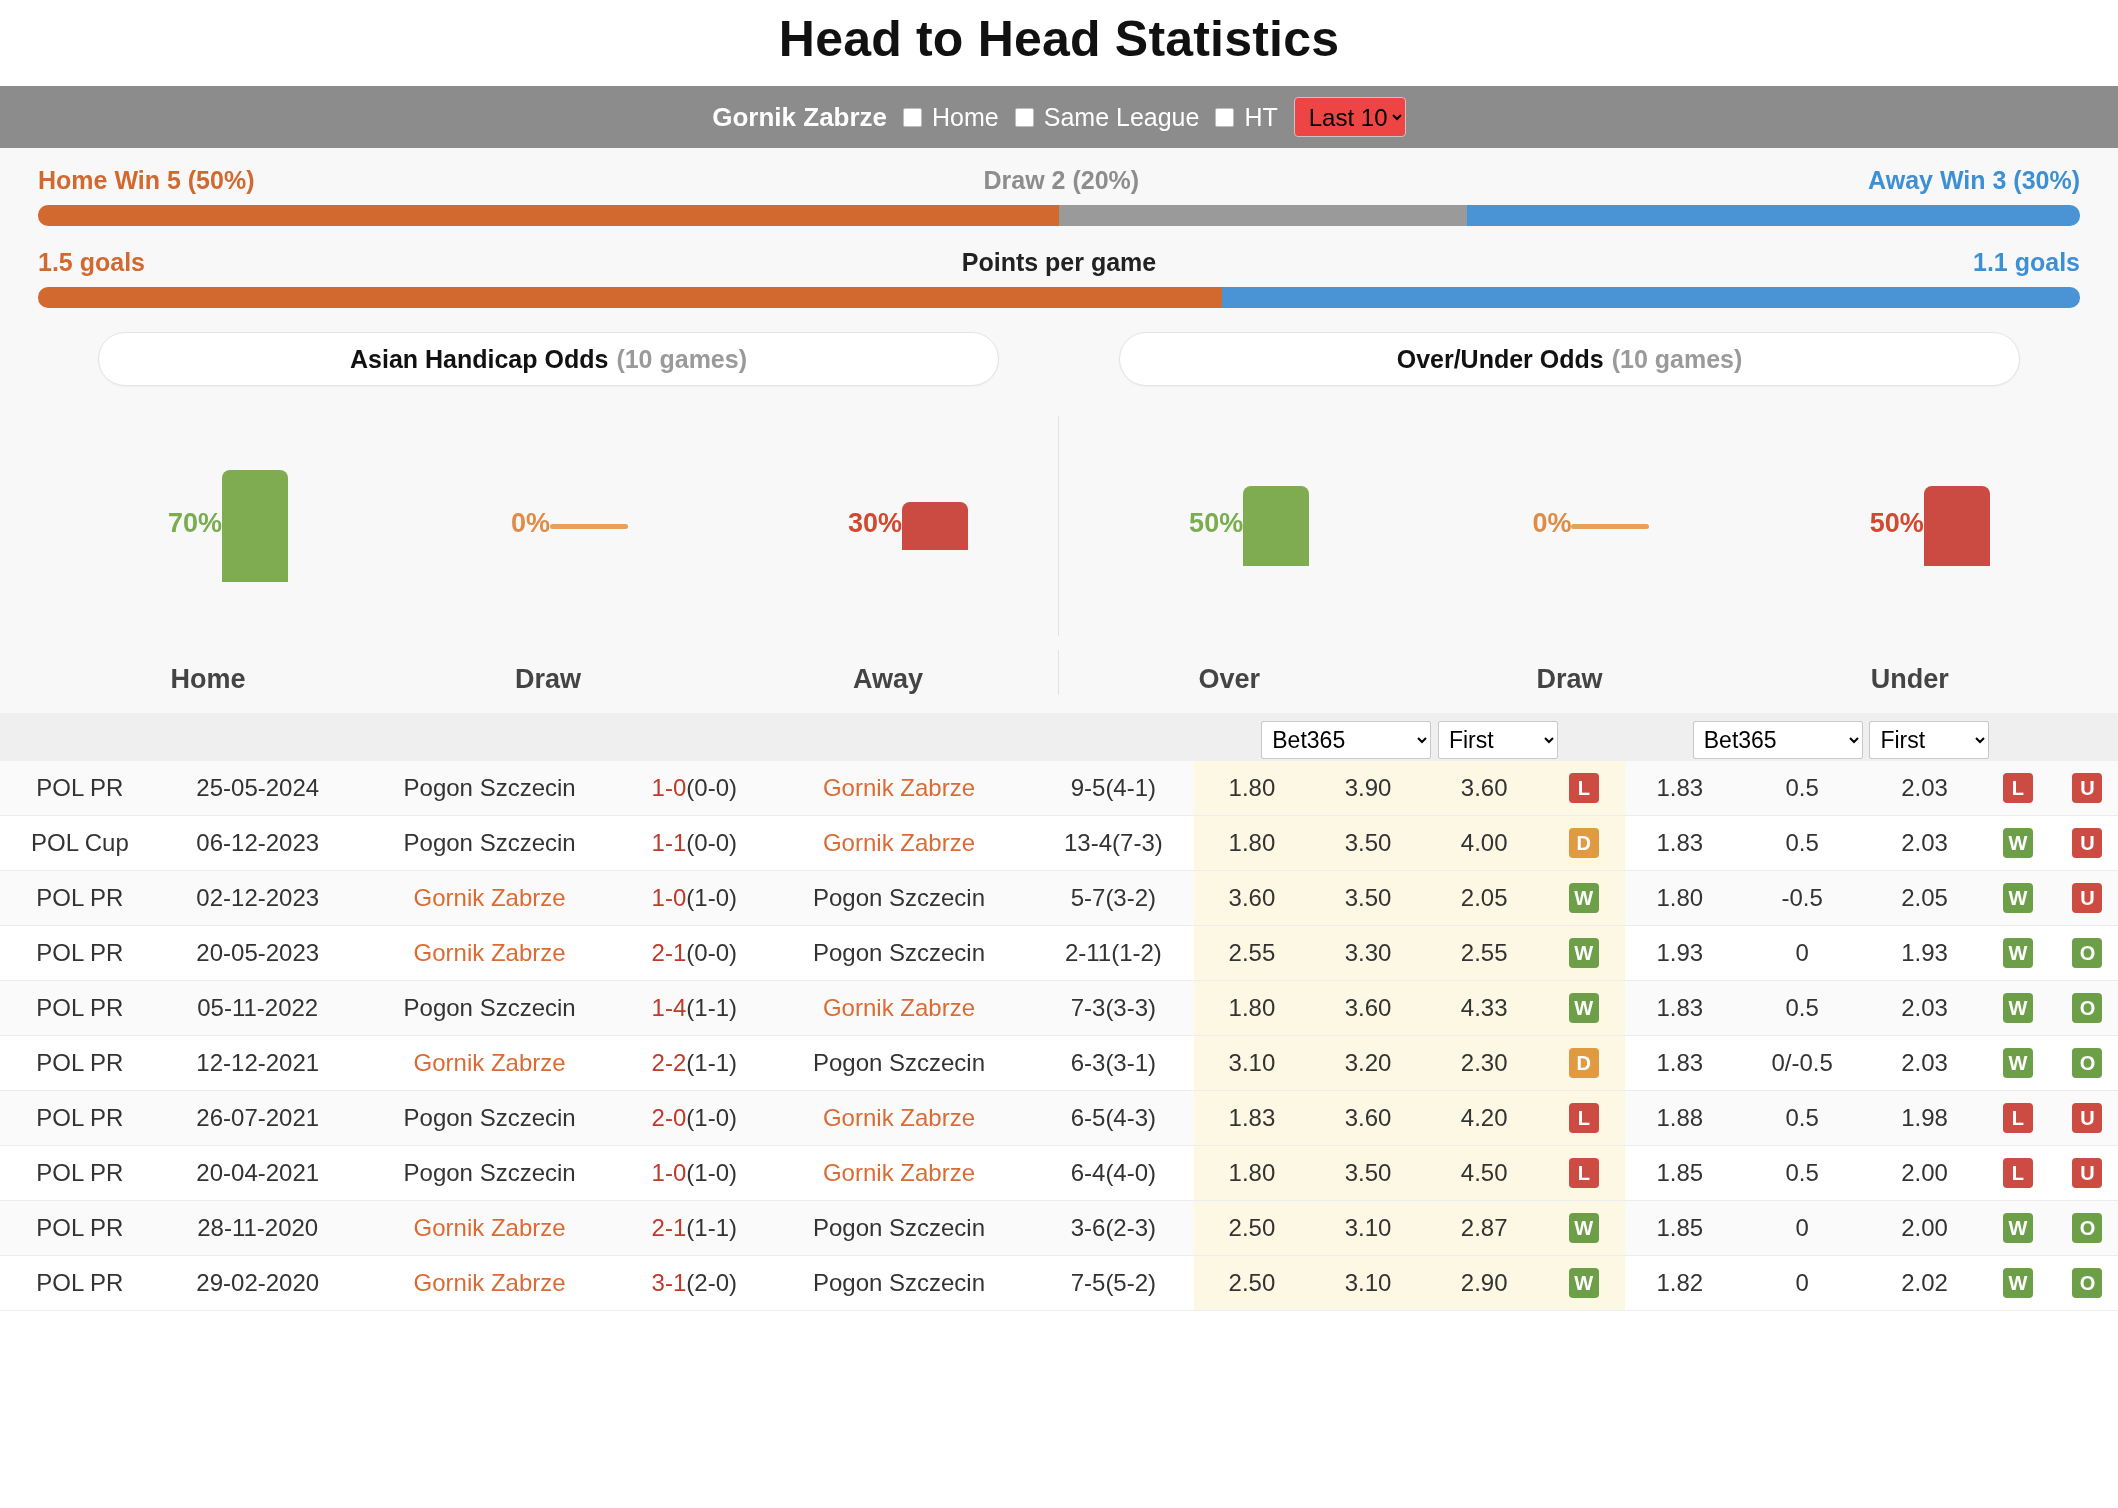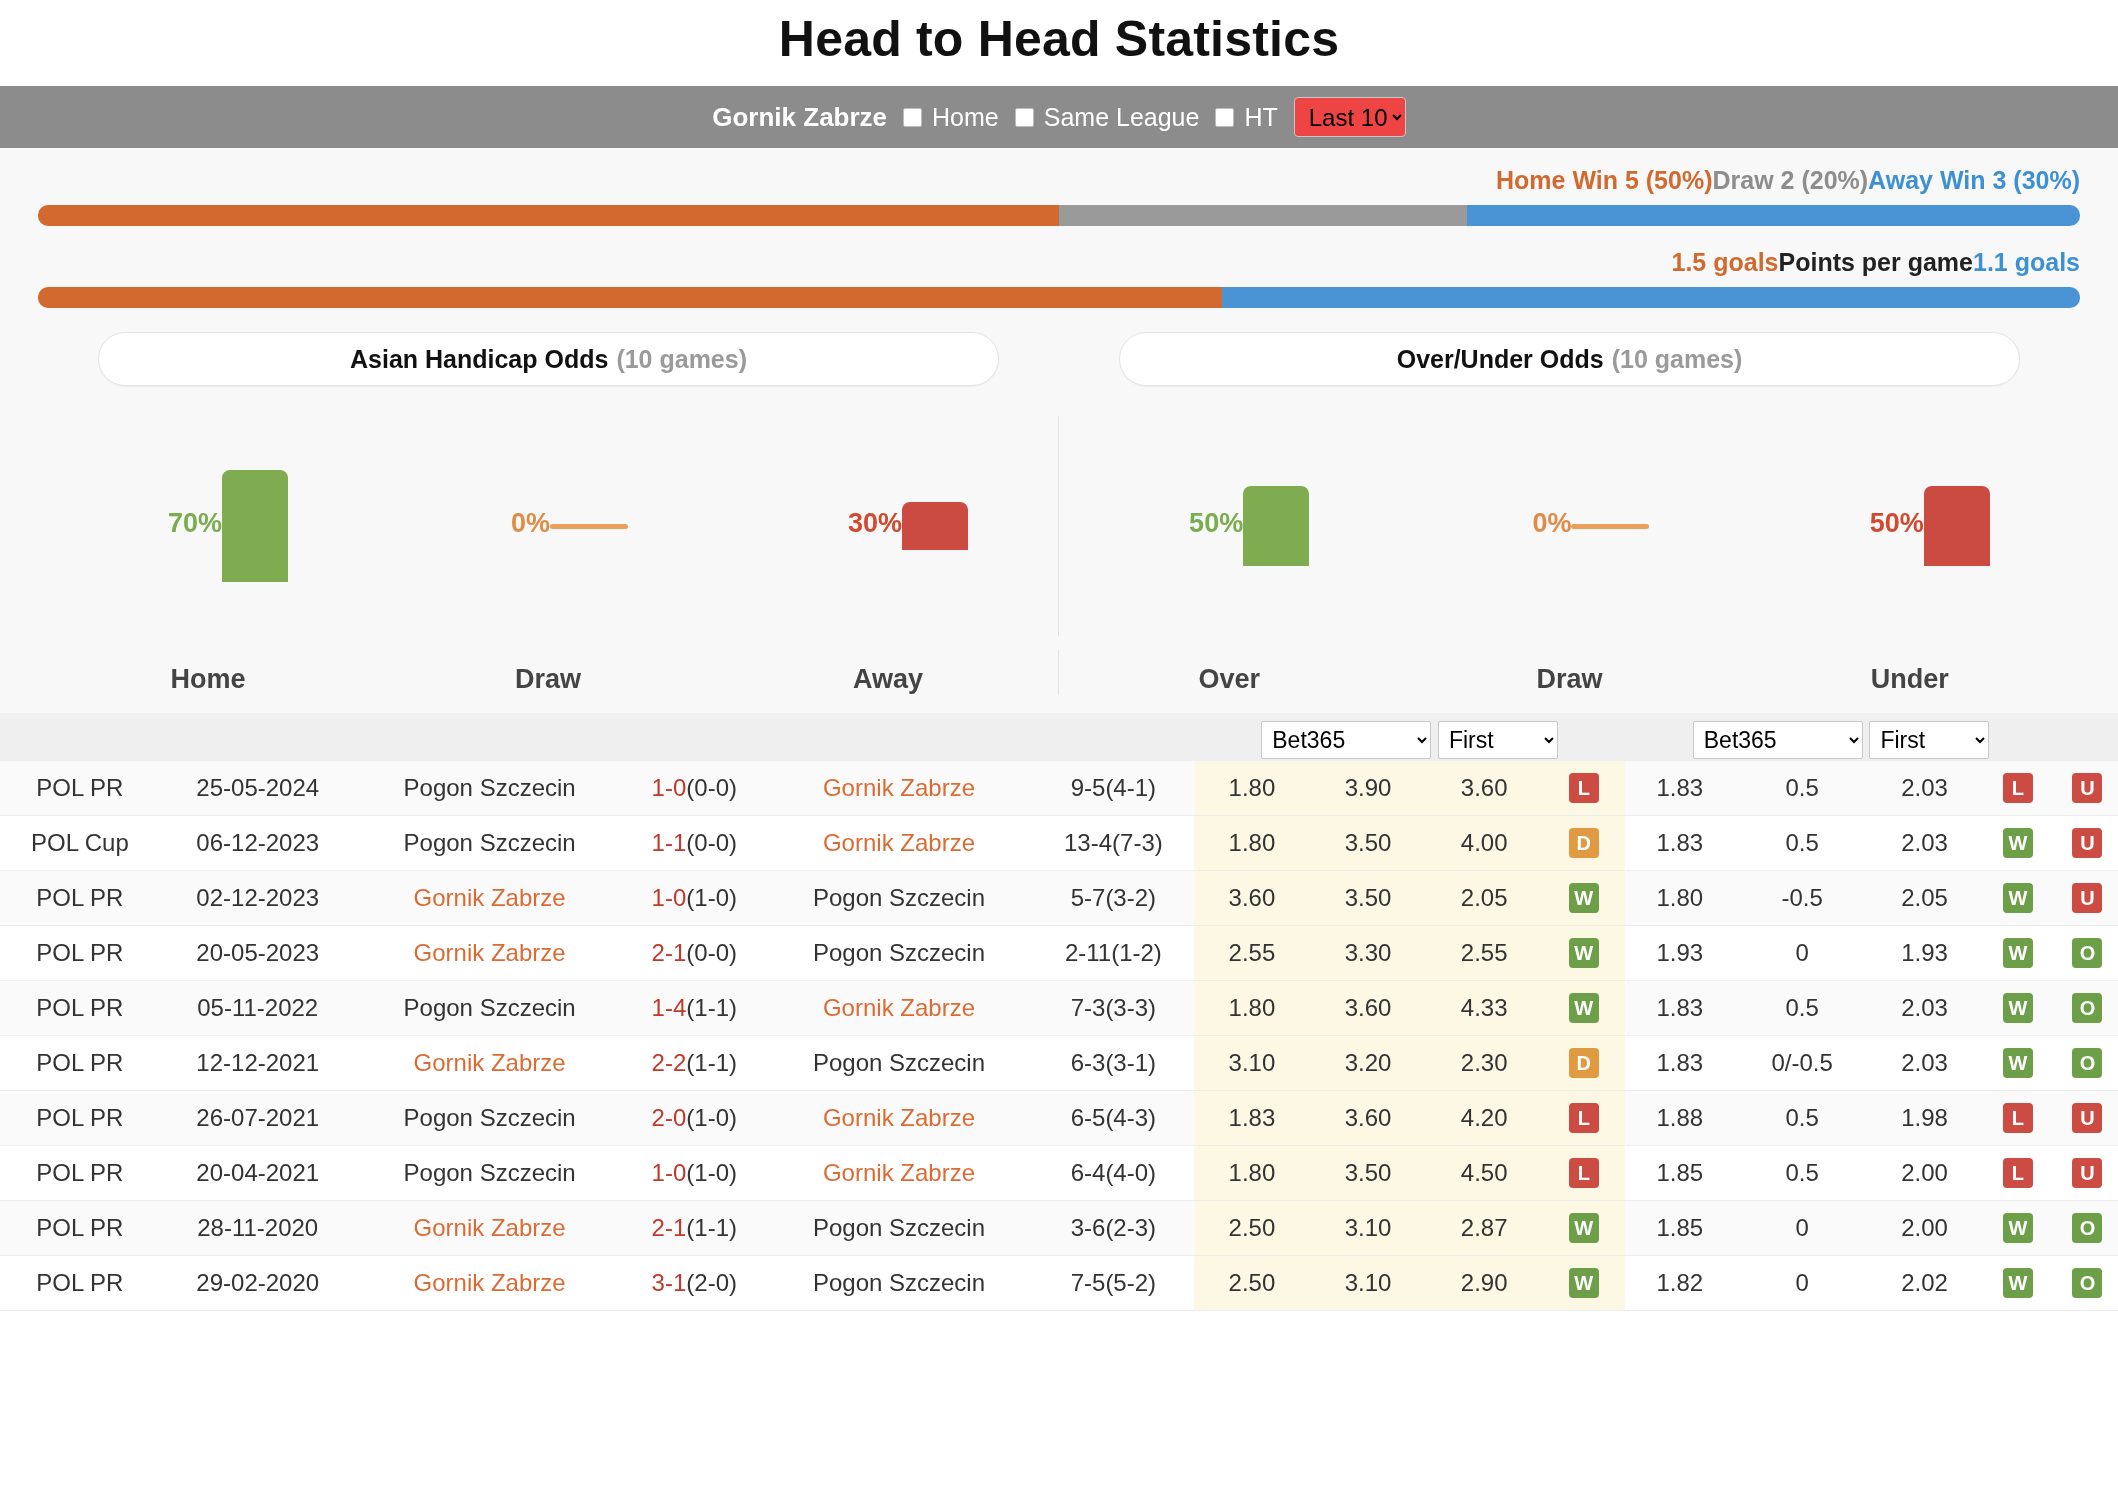--- a/index.html
+++ b/index.html
@@ -54,21 +54,21 @@
     border-radius: 4px;
     font-size: 24px;
     font-family: "Liberation Sans", sans-serif;
     padding: 4px 1px 4px 10px;
     height: 40px;
   }
 
   
   .barsect { background: #f8f8f8; padding: 18px 38px 6px 38px; }
   .barlabels {
-    display: flex; justify-content: flex-end;
+    display: flex; justify-content: space-between;
     font-size: 25px; font-weight: bold;
     margin-bottom: 10px;
   }
   .lab-home { color: #d2692f; }
   .lab-draw { color: #8d8d8d; }
   .lab-away { color: #3d90d4; }
   .lab-center { color: #222; }
   .segbar {
     display: flex; height: 21px; width: 100%;
     border-radius: 10px; overflow: hidden;

